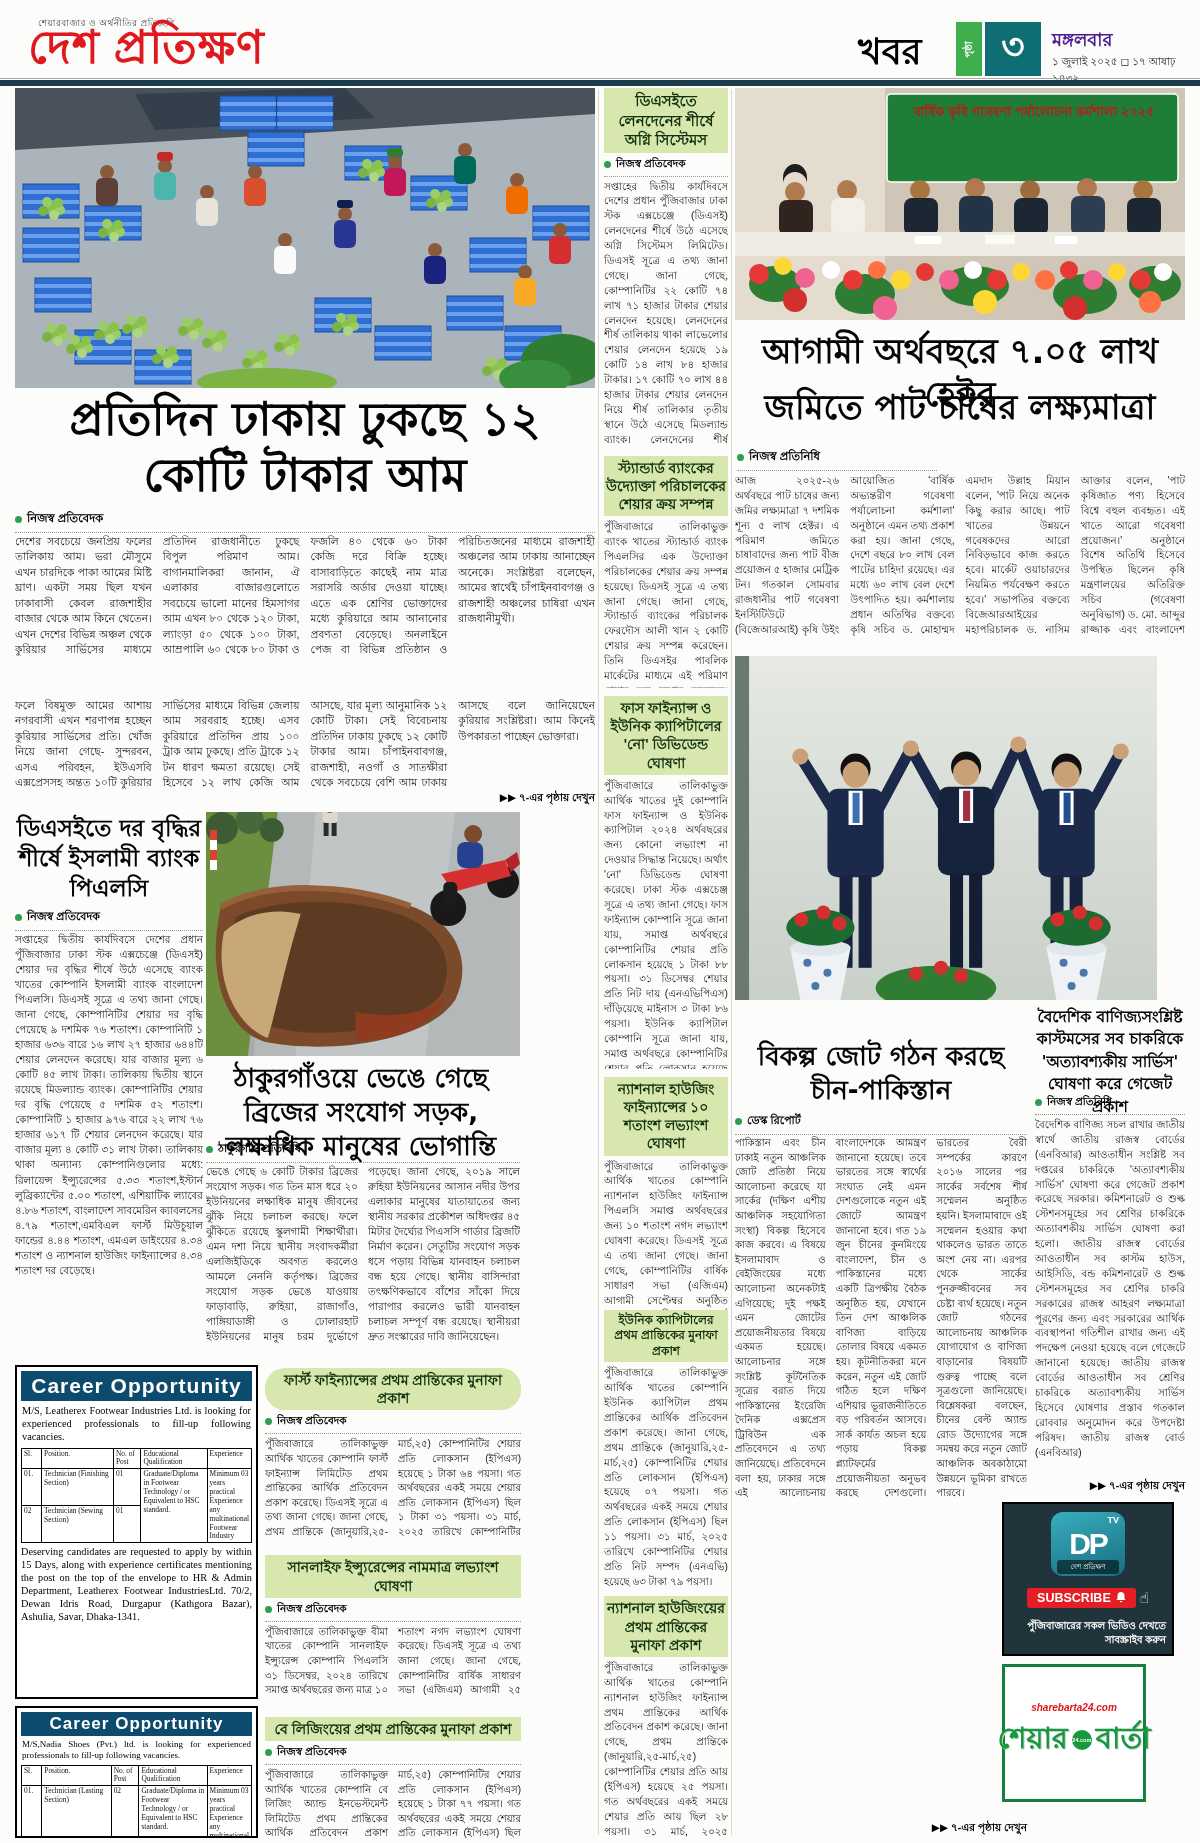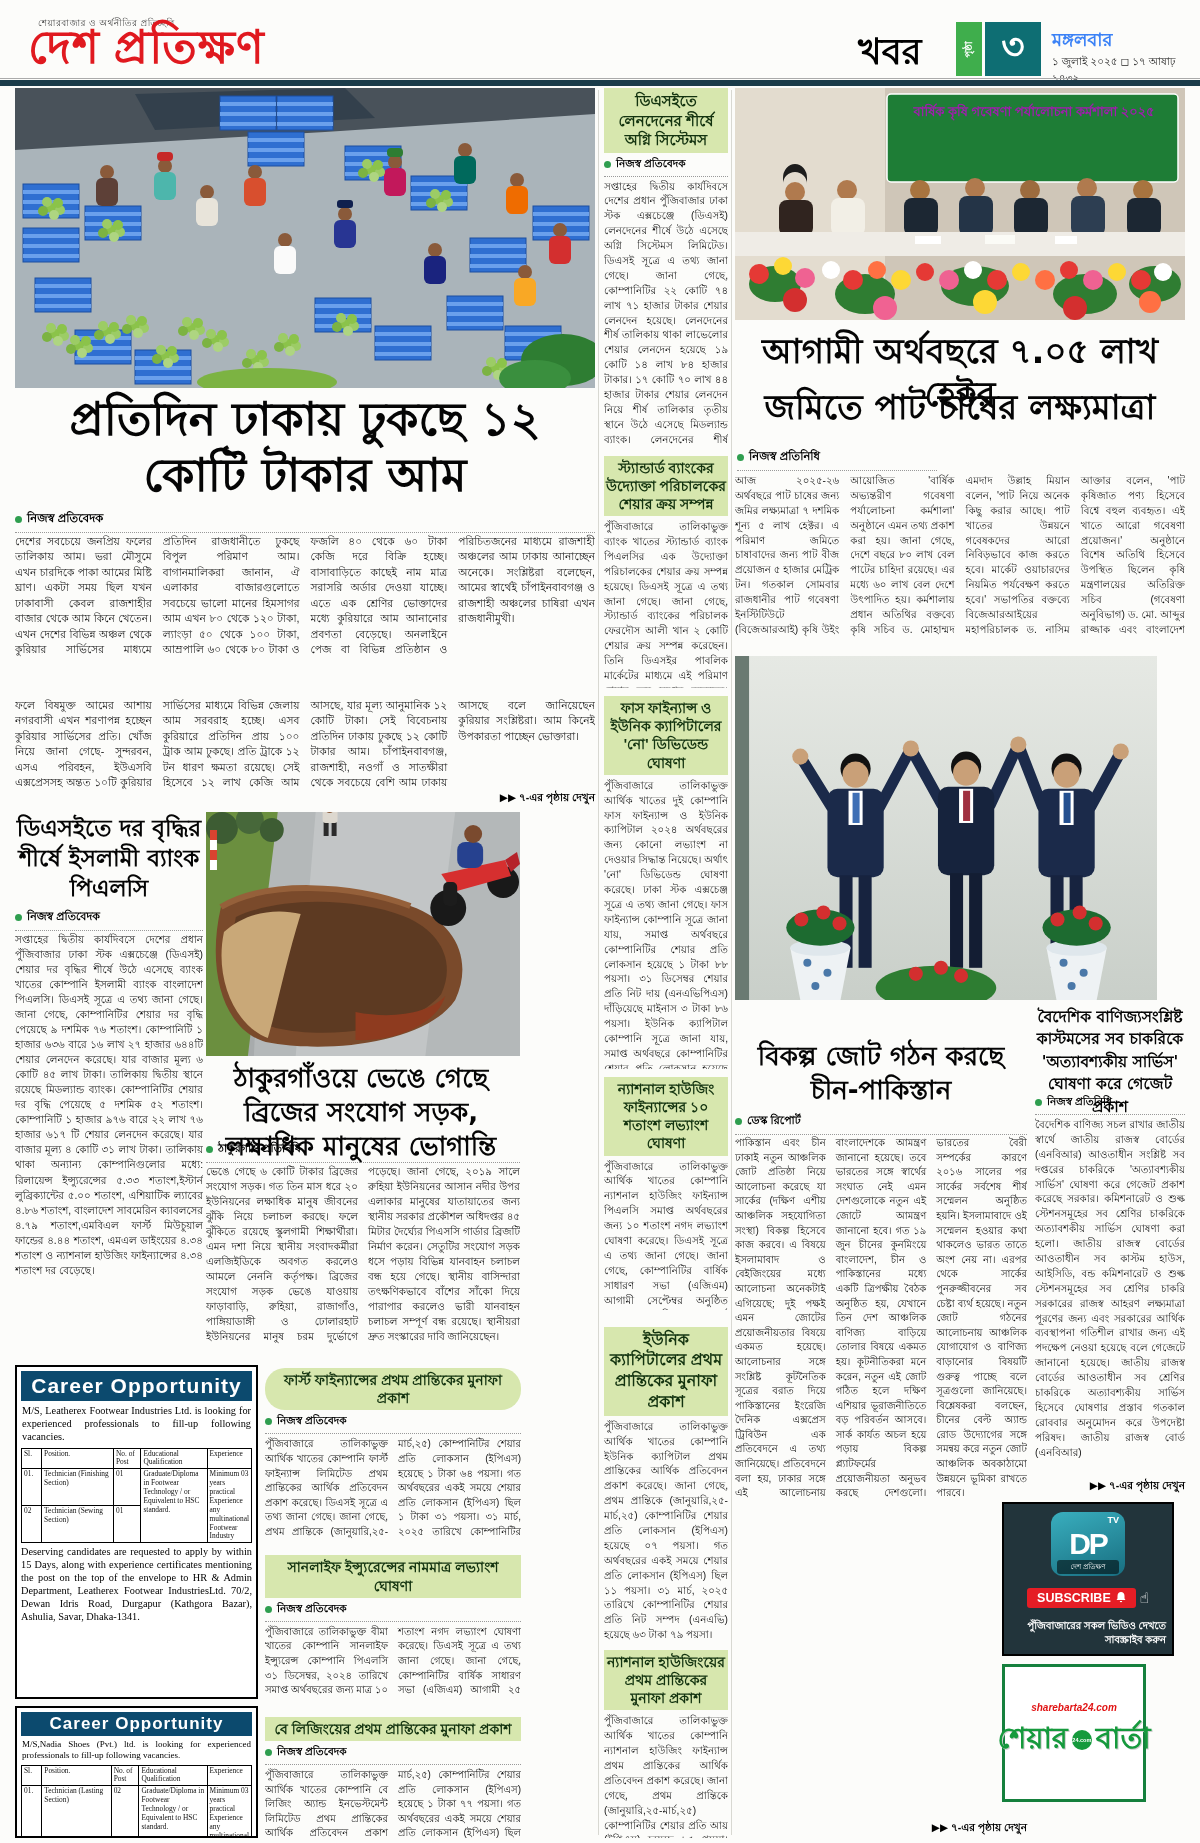--- a/index.html
+++ b/index.html
@@ -20,21 +20,21 @@
   .photo svg{display:block;width:100%;height:100%;}
   .vline{width:1px;background:#d8d8d2;}
   
   .masthead-title{font-weight:800;color:#e0191f;font-size:46px;line-height:1;letter-spacing:1px;}
   .tagline{font-size:9px;color:#444;letter-spacing:.5px;}
   .section-word{font-weight:800;font-size:36px;color:#000;}
   .pgstrip{background:#3fae4c;color:#fff;display:flex;align-items:center;justify-content:center;}
   .pgstrip span{transform:rotate(-90deg);font-size:10px;font-weight:700;white-space:nowrap;}
   .pgnum{background:#0e6e73;color:#fff;display:flex;align-items:center;justify-content:center;
          font-size:36px;font-weight:800;}
-  .dayname{font-weight:800;font-size:18px;color:#3b82f6;}
+  .dayname{font-weight:800;font-size:18px;color:#4c1d95;}
   .dateline{font-size:10.5px;color:#222;}
   .toprule{background:#1b3c4a;}
   
   .career{border:2px solid #000;background:#fff;padding:4px;box-sizing:border-box;overflow:hidden;}
   .career-head{background:#0c4a6e;color:#fff;font-weight:800;text-align:center;letter-spacing:1px;
                font-family:"Liberation Sans",sans-serif;}
   .career-txt{font-family:"Liberation Serif",serif;color:#000;text-align:justify;line-height:1.25;}
   .career table{border-collapse:collapse;width:100%;font-family:"Liberation Serif",serif;margin:3px 0;}
   .career td{border:1px solid #000;padding:1px 2px;vertical-align:top;font-size:7.4px;line-height:1.2;}
   
@@ -320,21 +320,21 @@
 
     <div class="greenhead" style="font-size:14px;margin-top:8px;">স্ট্যান্ডার্ড ব্যাংকের উদ্যোক্তা পরিচালকের শেয়ার ক্রয় সম্পন্ন</div>
     <div class="bt" style="height:168px;font-size:10.2px;margin-top:4px;">পুঁজিবাজারে তালিকাভুক্ত ব্যাংক খাতের স্ট্যান্ডার্ড ব্যাংক পিএলসির এক উদ্যোক্তা পরিচালকের শেয়ার ক্রয় সম্পন্ন হয়েছে। ডিএসই সূত্রে এ তথ্য জানা গেছে। জানা গেছে, স্ট্যান্ডার্ড ব্যাংকের পরিচালক ফেরদৌস আলী খান ২ কোটি শেয়ার ক্রয় সম্পন্ন করেছেন। তিনি ডিএসইর পাবলিক মার্কেটের মাধ্যমে এই পরিমাণ শেয়ার ক্রয় সম্পন্ন করেছেন। এর আগে ১৩ জুন শেয়ার ক্রয়ের ঘোষণা দেন এই উদ্যোক্তা পরিচালক।</div>
 
     <div class="greenhead" style="font-size:14px;margin-top:8px;">ফাস ফাইন্যান্স ও ইউনিক ক্যাপিটালের 'নো' ডিভিডেন্ড ঘোষণা</div>
     <div class="bt" style="height:290px;font-size:10.2px;margin-top:4px;">পুঁজিবাজারে তালিকাভুক্ত আর্থিক খাতের দুই কোম্পানি ফাস ফাইন্যান্স ও ইউনিক ক্যাপিটাল ২০২৪ অর্থবছরের জন্য কোনো লভ্যাংশ না দেওয়ার সিদ্ধান্ত নিয়েছে। অর্থাৎ 'নো' ডিভিডেন্ড ঘোষণা করেছে। ঢাকা স্টক এক্সচেঞ্জ সূত্রে এ তথ্য জানা গেছে। ফাস ফাইন্যান্স কোম্পানি সূত্রে জানা যায়, সমাপ্ত অর্থবছরে কোম্পানিটির শেয়ার প্রতি লোকসান হয়েছে ১ টাকা ৮৮ পয়সা। ৩১ ডিসেম্বর শেয়ার প্রতি নিট দায় (এনএভিপিএস) দাঁড়িয়েছে মাইনাস ৩ টাকা ৮৬ পয়সা। ইউনিক ক্যাপিটাল কোম্পানি সূত্রে জানা যায়, সমাপ্ত অর্থবছরে কোম্পানিটির শেয়ার প্রতি লোকসান হয়েছে ৯৯ পয়সা। ৩১ ডিসেম্বর শেয়ার প্রতি নিট দায় (এনএভিপিএস) দাঁড়িয়েছে মাইনাস ১ টাকা ০২ পয়সা।</div>
 
     <div class="greenhead" style="font-size:14px;margin-top:8px;">ন্যাশনাল হাউজিং ফাইন্যান্সের ১০ শতাংশ লভ্যাংশ ঘোষণা</div>
     <div class="bt" style="height:150px;font-size:10.2px;margin-top:4px;">পুঁজিবাজারে তালিকাভুক্ত আর্থিক খাতের কোম্পানি ন্যাশনাল হাউজিং ফাইন্যান্স পিএলসি সমাপ্ত অর্থবছরের জন্য ১০ শতাংশ নগদ লভ্যাংশ ঘোষণা করেছে। ডিএসই সূত্রে এ তথ্য জানা গেছে। জানা গেছে, কোম্পানিটির বার্ষিক সাধারণ সভা (এজিএম) আগামী সেপ্টেম্বর অনুষ্ঠিত হবে। লভ্যাংশ বিতরণের রেকর্ড ডেট নির্ধারণ করা হয়েছে।</div>
 
-    <div class="greenhead" style="font-size:16px;margin-top:17px;">ইউনিক ক্যাপিটালের প্রথম প্রান্তিকের মুনাফা প্রকাশ</div>
+    <div class="greenhead" style="font-size:12px;margin-top:0;">ইউনিক ক্যাপিটালের প্রথম প্রান্তিকের মুনাফা প্রকাশ</div>
     <div class="bt" style="height:222px;font-size:10.2px;margin-top:4px;">পুঁজিবাজারে তালিকাভুক্ত আর্থিক খাতের কোম্পানি ইউনিক ক্যাপিটাল প্রথম প্রান্তিকের আর্থিক প্রতিবেদন প্রকাশ করেছে। জানা গেছে, প্রথম প্রান্তিকে (জানুয়ারি,২৫-মার্চ,২৫) কোম্পানিটির শেয়ার প্রতি লোকসান (ইপিএস) হয়েছে ০৭ পয়সা। গত অর্থবছরের একই সময়ে শেয়ার প্রতি লোকসান (ইপিএস) ছিল ১১ পয়সা। ৩১ মার্চ, ২০২৫ তারিখে কোম্পানিটির শেয়ার প্রতি নিট সম্পদ (এনএভি) হয়েছে ৬৩ টাকা ৭৯ পয়সা।</div>
 
     <div class="greenhead" style="font-size:14px;margin-top:8px;">ন্যাশনাল হাউজিংয়ের প্রথম প্রান্তিকের মুনাফা প্রকাশ</div>
     <div class="bt" style="height:188px;font-size:10.2px;margin-top:4px;">পুঁজিবাজারে তালিকাভুক্ত আর্থিক খাতের কোম্পানি ন্যাশনাল হাউজিং ফাইন্যান্স প্রথম প্রান্তিকের আর্থিক প্রতিবেদন প্রকাশ করেছে। জানা গেছে, প্রথম প্রান্তিকে (জানুয়ারি,২৫-মার্চ,২৫) কোম্পানিটির শেয়ার প্রতি আয় (ইপিএস) হয়েছে ২৫ পয়সা। গত অর্থবছরের একই সময়ে শেয়ার প্রতি আয় ছিল ২৮ পয়সা। ৩১ মার্চ, ২০২৫ তারিখে শেয়ার প্রতি নিট সম্পদ (এনএভি) দাঁড়িয়েছে ১৮ টাকা।</div>
 
   </div>
 
   <div class="abs photo" style="left:735px;top:88px;width:450px;height:232px;">
     <svg viewBox="0 0 450 232" preserveAspectRatio="none">
       <rect width="450" height="232" fill="#cfc6b8"></rect>
@@ -385,21 +385,21 @@
           <circle cx="406" cy="192" r="10" fill="#e53935"></circle>
           <circle cx="428" cy="184" r="9" fill="#ffffff"></circle>
         <circle cx="60" cy="212" r="12" fill="#d32f2f"></circle>
           <circle cx="150" cy="220" r="12" fill="#f06292"></circle>
           <circle cx="250" cy="214" r="12" fill="#fdd835"></circle>
         <circle cx="340" cy="220" r="12" fill="#d32f2f"></circle>
           <circle cx="415" cy="214" r="11" fill="#ff7043"></circle>
       </g>
     </svg>
   </div>
-  <div class="abs" style="left:893px;top:102px;width:282px;height:70px;color:#a21caf;font-weight:700;font-size:13px;text-align:center;line-height:1.6;">বার্ষিক কৃষি গবেষণা পর্যালোচনা কর্মশালা ২০২৫</div>
+  <div class="abs" style="left:893px;top:102px;width:282px;height:70px;color:#b91c1c;font-weight:700;font-size:13px;text-align:center;line-height:1.6;">বার্ষিক কৃষি গবেষণা পর্যালোচনা কর্মশালা ২০২৫</div>
 
   <div class="abs hl" style="left:735px;top:330px;width:450px;font-size:34px;line-height:1.25;">আগামী অর্থবছরে ৭.০৫ লাখ হেক্টর</div>
   <div class="abs hl" style="left:735px;top:386px;width:450px;font-size:34px;line-height:1.25;">জমিতে পাট চাষের লক্ষ্যমাত্রা</div>
   <div class="abs" style="left:737px;top:448px;width:200px;">
     <div class="byrow">
       <span class="dot"></span>
       <span>নিজস্ব প্রতিনিধি</span>
     </div>
     <div class="drule"></div>
   </div>

